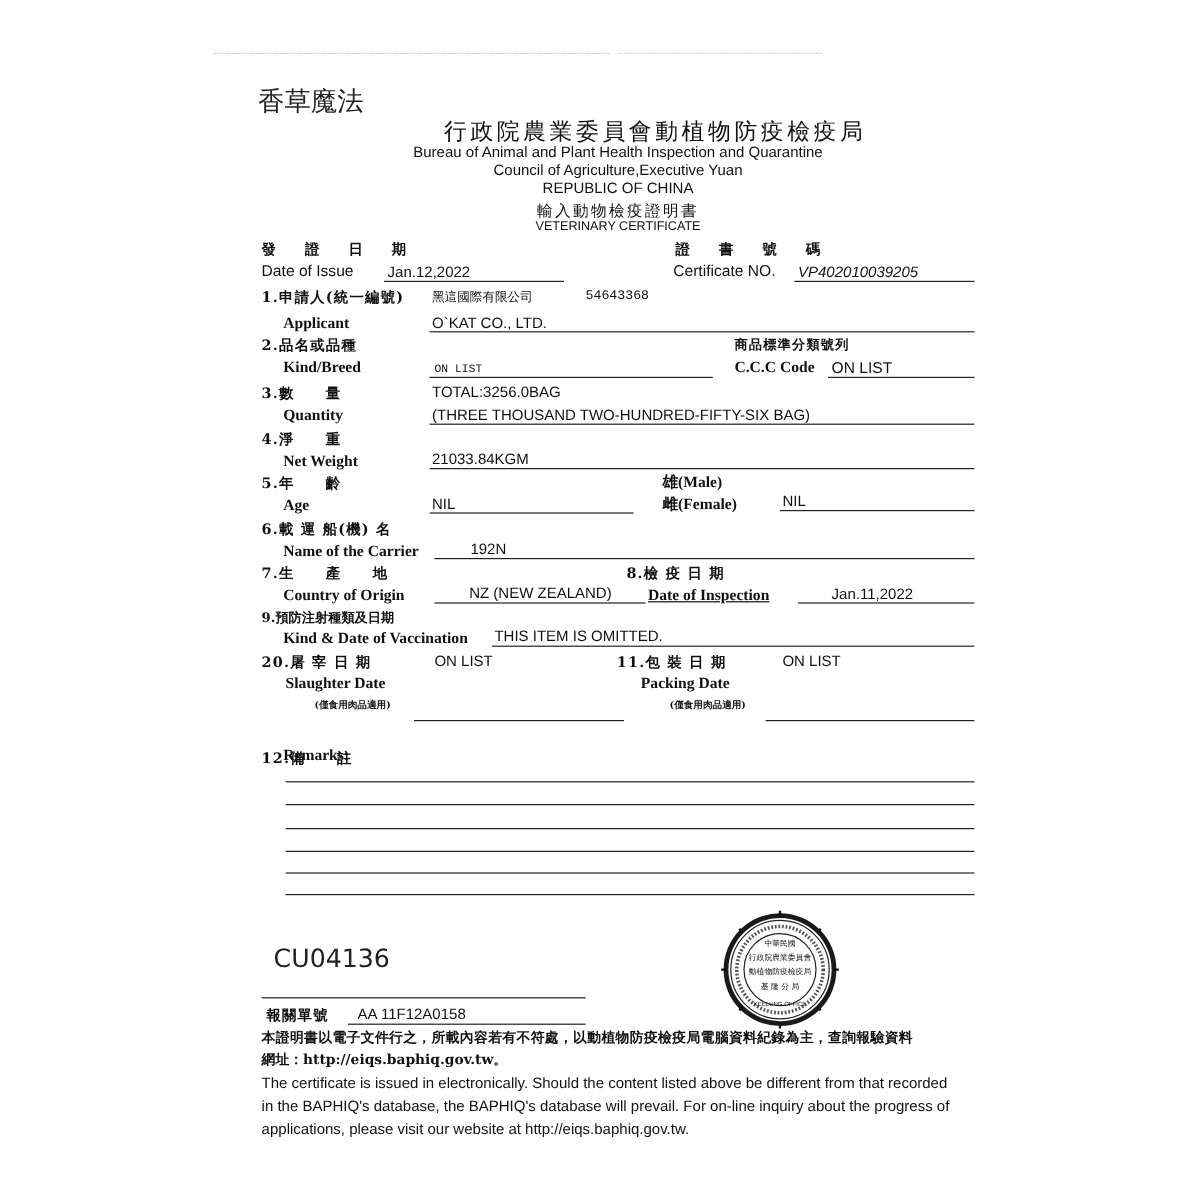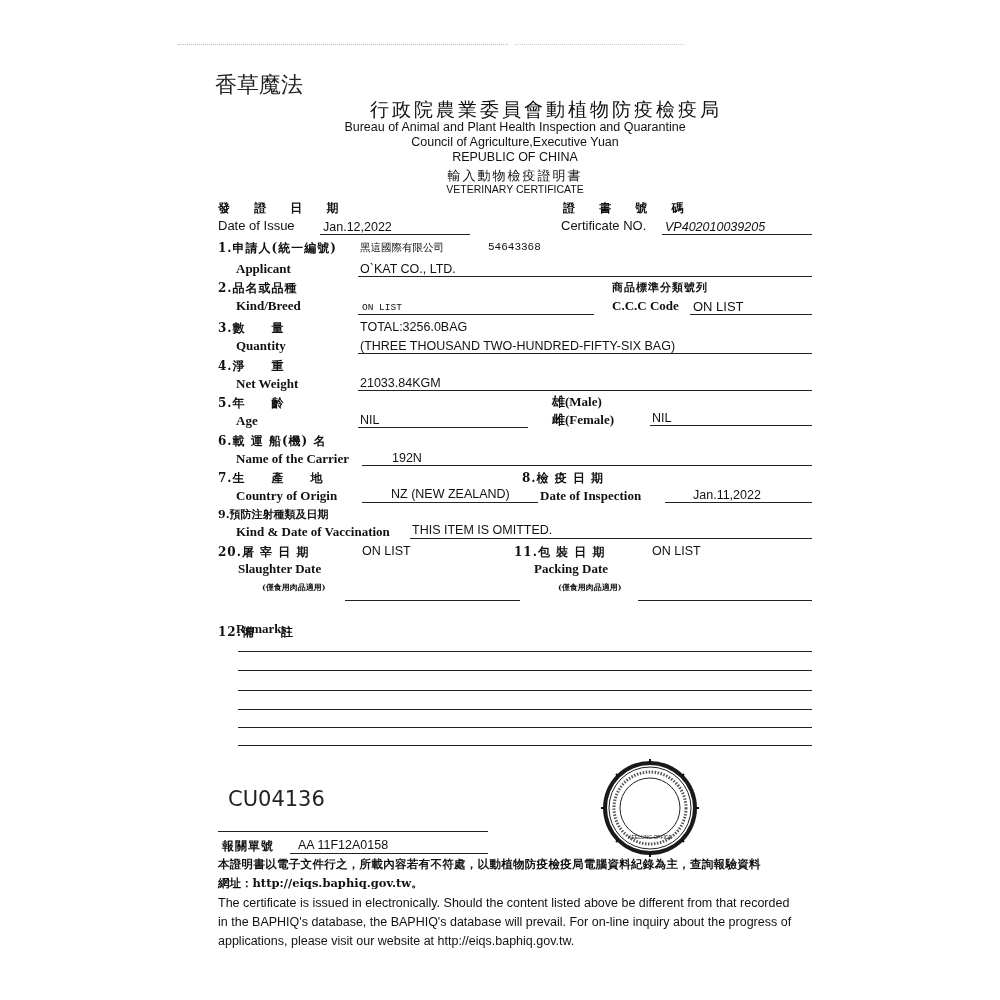--- a/index.html
+++ b/index.html
@@ -86,21 +86,21 @@
 <div class="abs cjk-label" style="left:218px;top:433px;">6.載 運 船(機) 名</div>
 <div class="abs en-label" style="left:236px;top:451px;">Name of the Carrier</div>
 <div class="abs val" style="left:392px;top:451px;">192N</div>
 <div class="line" style="left:362px;top:465px;width:450px;"></div>
 
 <div class="abs cjk-label" style="left:218px;top:470px;">7.生　　產　　地</div>
 <div class="abs cjk-label" style="left:522px;top:470px;">8.檢 疫 日 期</div>
 <div class="abs en-label" style="left:236px;top:488px;">Country of Origin</div>
 <div class="abs val" style="left:391px;top:487px;">NZ (NEW ZEALAND)</div>
 <div class="line" style="left:362px;top:502px;width:176px;"></div>
-<div class="abs en-label" style="left:540px;top:488px;">Date of Inspection</div>
+<div class="abs en-label" style="left:540px;top:488px;text-decoration:underline;">Date of Inspection</div>
 <div class="abs val" style="left:693px;top:488px;">Jan.11,2022</div>
 <div class="line" style="left:665px;top:502px;width:147px;"></div>
 
 <div class="abs cjk-label" style="left:218px;top:507px;font-size:11px;letter-spacing:0;">9.預防注射種類及日期</div>
 <div class="abs en-label" style="left:236px;top:524px;">Kind &amp; Date of Vaccination</div>
 <div class="abs val" style="left:412px;top:523px;">THIS ITEM IS OMITTED.</div>
 <div class="line" style="left:410px;top:538px;width:402px;"></div>
 
 <div class="abs cjk-label" style="left:218px;top:544px;">20.屠 宰 日 期</div>
 <div class="abs val" style="left:362px;top:544px;">ON LIST</div>
@@ -147,20 +147,26 @@
         <line x1="50" y1="95" x2="50" y2="99"></line>
       <line x1="1" y1="50" x2="5" y2="50"></line>
         <line x1="95" y1="50" x2="99" y2="50"></line>
       <line x1="16" y1="16" x2="19" y2="19"></line>
         <line x1="81" y1="81" x2="84" y2="84"></line>
       <line x1="84" y1="16" x2="81" y2="19"></line>
         <line x1="16" y1="84" x2="19" y2="81"></line>
     </g>
     <circle cx="50" cy="50" r="36" fill="none" stroke="#555" stroke-width="3" stroke-dasharray="1.5 1.5"></circle>
   </svg>
+  <div class="abs" style="left:0;top:22px;width:100px;text-align:center;font-family:'DejaVu Serif',serif;font-size:6.5px;line-height:12px;">
+    <div>中華民國</div>
+    <div>行政院農業委員會</div>
+    <div>動植物防疫檢疫局</div>
+    <div>基 隆 分 局</div>
+  </div>
   <div class="abs" style="left:0;top:76px;width:100px;text-align:center;font-size:5px;">KEELUNG OFFICE</div>
 </div>
 
 <div class="abs serif bold" style="left:218px;top:857px;font-size:11.5px;letter-spacing:0.3px;">本證明書以電子文件行之，所載內容若有不符處，以動植物防疫檢疫局電腦資料紀錄為主，查詢報驗資料</div>
 <div class="abs serif bold" style="left:218px;top:876px;font-size:11.5px;">網址：http://eiqs.baphiq.gov.tw。</div>
 <div class="abs footer-text" style="left:218px;top:893px;">The certificate is issued in electronically. Should the content listed above be different from that recorded</div>
 <div class="abs footer-text" style="left:218px;top:912px;">in the BAPHIQ's database, the BAPHIQ's database will prevail. For on-line inquiry about the progress of</div>
 <div class="abs footer-text" style="left:218px;top:931px;">applications, please visit our website at http://eiqs.baphiq.gov.tw.</div>
 
 </body></html>

